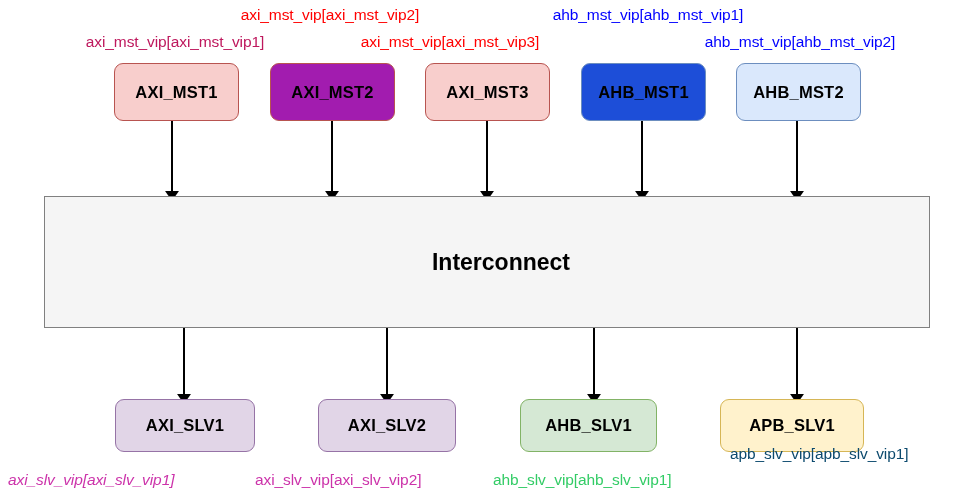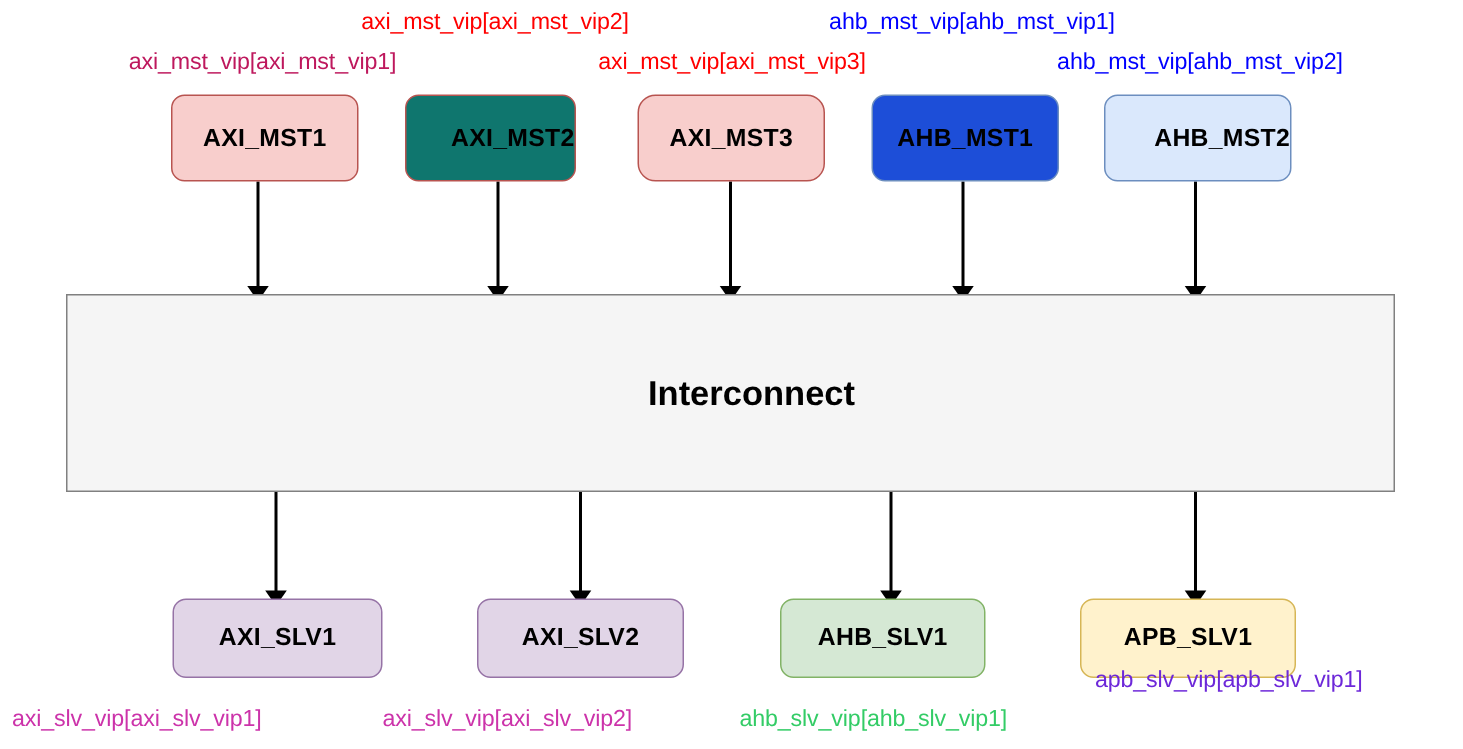--- a/index.html
+++ b/index.html
@@ -86,38 +86,38 @@
         <line x1="184" y1="328" x2="184" y2="398" marker-end="url(#arrowhead)"></line>
         <line x1="387" y1="328" x2="387" y2="398" marker-end="url(#arrowhead)"></line>
         <line x1="594" y1="328" x2="594" y2="398" marker-end="url(#arrowhead)"></line>
         <line x1="797" y1="328" x2="797" y2="398" marker-end="url(#arrowhead)"></line>
       </g>
   </svg>
 
   <div id="labels-top">
       <div class="vip-label centered" style="left: 175px; top: 32px; color: #be185d;">axi_mst_vip[axi_mst_vip1]</div>
       <div class="vip-label centered" style="left: 330px; top: 5px; color: rgb(255, 0, 0);">axi_mst_vip[axi_mst_vip2]</div>
-      <div class="vip-label centered" style="left: 450px; top: 32px; color: rgb(255, 0, 0); margin-left: 38px;">axi_mst_vip[axi_mst_vip3]</div>
+      <div class="vip-label centered" style="left: 450px; top: 32px; color: rgb(255, 0, 0);">axi_mst_vip[axi_mst_vip3]</div>
       <div class="vip-label centered" style="left: 648px; top: 5px; color: rgb(0, 0, 255);">ahb_mst_vip[ahb_mst_vip1]</div>
       <div class="vip-label centered" style="left: 800px; top: 32px; color: rgb(0, 0, 255);">ahb_mst_vip[ahb_mst_vip2]</div>
     </div>
   <div id="nodes-masters">
       <div class="node" style="left: 114px; top: 63px; width: 125px; height: 58px; background: rgb(248, 206, 204); border-color: rgb(184, 84, 80);">
         <span>AXI_MST1</span>
       </div>
-      <div class="node" style="left: 270px; top: 63px; width: 114px; height: 58px; background: #0f766e; border-color: rgb(184, 84, 80); justify-content: flex-end;">
+      <div class="node" style="left: 270px; top: 63px; width: 125px; height: 58px; background: #a21caf; border-color: rgb(184, 84, 80);">
         <span>AXI_MST2</span>
       </div>
-      <div class="node" style="left: 425px; top: 63px; width: 125px; height: 58px; background: rgb(248, 206, 204); border-color: rgb(184, 84, 80); border-radius: 12px;">
+      <div class="node" style="left: 425px; top: 63px; width: 125px; height: 58px; background: rgb(248, 206, 204); border-color: rgb(184, 84, 80);">
         <span>AXI_MST3</span>
       </div>
       <div class="node" style="left: 581px; top: 63px; width: 125px; height: 58px; background: #1d4ed8; border-color: rgb(108, 142, 191);">
         <span>AHB_MST1</span>
       </div>
-      <div class="node" style="left: 736px; top: 63px; width: 125px; height: 58px; background: rgb(218, 232, 252); border-color: rgb(108, 142, 191); justify-content: flex-end;">
+      <div class="node" style="left: 736px; top: 63px; width: 125px; height: 58px; background: rgb(218, 232, 252); border-color: rgb(108, 142, 191);">
         <span>AHB_MST2</span>
       </div>
     </div>
 
   <div class="interconnect" id="interconnect-box" style="left: 44px; top: 196px; width: 886px; height: 132px; background: rgb(245, 245, 245); border-color: rgb(128, 128, 128);">
     <span>Interconnect</span>
   </div>
 
   <div id="nodes-slaves">
       <div class="node" style="left: 115px; top: 399px; width: 140px; height: 53px; background: rgb(225, 213, 231); border-color: rgb(150, 115, 166);">
@@ -127,19 +127,19 @@
         <span>AXI_SLV2</span>
       </div>
       <div class="node" style="left: 520px; top: 399px; width: 137px; height: 53px; background: rgb(213, 232, 212); border-color: rgb(130, 179, 102);">
         <span>AHB_SLV1</span>
       </div>
       <div class="node" style="left: 720px; top: 399px; width: 144px; height: 53px; background: rgb(255, 242, 204); border-color: rgb(214, 182, 86);">
         <span>APB_SLV1</span>
       </div>
     </div>
   <div id="labels-bottom">
-      <div class="vip-label" style="left: 8px; top: 470px; color: rgb(204, 51, 170);">axi_slv_vip[axi_slv_vip1]</div>
+      <div class="vip-label" style="left: 8px; top: 470px; color: rgb(204, 51, 170); font-style: italic;">axi_slv_vip[axi_slv_vip1]</div>
       <div class="vip-label" style="left: 255px; top: 470px; color: rgb(204, 51, 170);">axi_slv_vip[axi_slv_vip2]</div>
       <div class="vip-label" style="left: 493px; top: 470px; color: rgb(51, 204, 102); text-align: center;">ahb_slv_vip[ahb_slv_vip1]</div>
-      <div class="vip-label" style="left: 730px; top: 444px; color: #6d28d9;">apb_slv_vip[apb_slv_vip1]</div>
+      <div class="vip-label" style="left: 730px; top: 444px; color: #0c4a6e;">apb_slv_vip[apb_slv_vip1]</div>
     </div>
 
 </div>
 
 </body></html>

